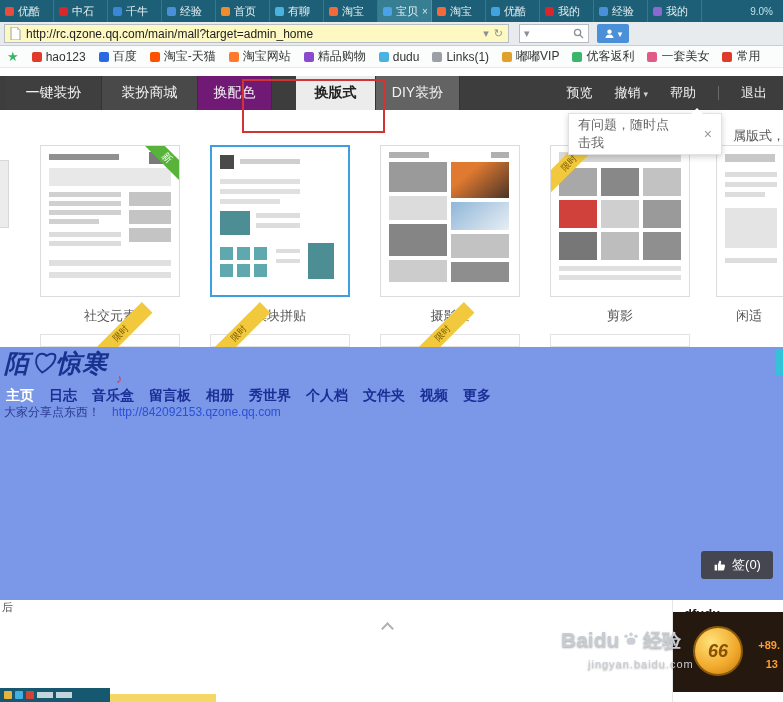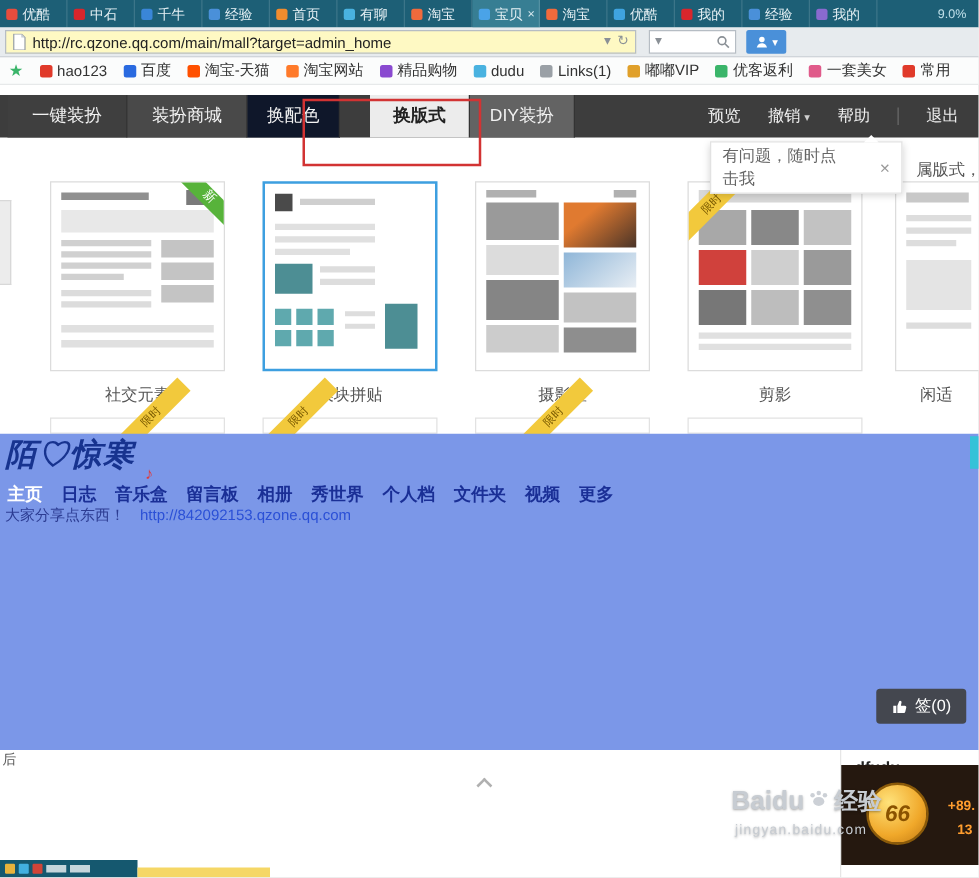--- a/index.html
+++ b/index.html
@@ -26,21 +26,21 @@
   .bookmarks { position:absolute; left:0; top:46px; width:783px; height:22px; background:#fbfcfc; border-bottom:1px solid #e7e9ea; display:flex; align-items:center; gap:13px; padding:0 7px; font-size:12px; color:#333; }
   .bm { display:flex; align-items:center; gap:4px; white-space:nowrap; }
   .bm-ic { width:10px; height:10px; border-radius:2px; flex:none; }
   .fav-star { color:#3ab56a; font-size:13px; line-height:1; }
 
   
   .qz-toolbar { position:absolute; left:0; top:76px; width:783px; height:34px; background:#3d3d3d; display:flex; align-items:stretch; padding-left:6px; }
   .qz-tab { display:flex; align-items:center; justify-content:center; color:#f2f2f2; font-size:14px; border-right:1px solid #333; }
   .qz-tab0 { width:96px; background:#3f3f3f; }
   .qz-tab1 { width:96px; background:#494949; }
-  .qz-tab2 { width:74px; background:#0f172a; }
+  .qz-tab2 { width:74px; background:#701a75; }
   .qz-active { width:80px; background:#ececec; color:#222; font-weight:bold;margin-left:24px; }
   .qz-tab4 { width:84px; background:#636363; }
   .qz-actions { margin-left:auto; display:flex; align-items:center; gap:22px; padding-right:16px; color:#f0f0f0; font-size:13px; }
   .qz-actions .vdiv { width:1px; height:14px; background:#6a6a6a; }
   .undo-caret { font-size:9px; color:#cfcfcf; margin-left:3px; }
 
   
   .annotation { position:absolute; left:242px; top:79px; width:143px; height:54px; border:2px solid #d23333; z-index:40; }
 
   
@@ -78,21 +78,21 @@
   .bottom { position:absolute; left:0; top:600px; width:783px; height:102px; background:#fff; }
   .corner-glyph { position:absolute; left:2px; top:0; font-size:11px; color:#555; }
   .caret-up { position:absolute; left:383px; top:24px; width:9px; height:9px; border-left:2px solid #b0b0b0; border-top:2px solid #b0b0b0; transform:rotate(45deg); }
   .ad-link { position:absolute; left:2px; top:50px; font-size:17px; color:#3a75c8; white-space:nowrap; }
   .v-divider { position:absolute; left:672px; top:0; width:1px; height:102px; background:#e6e6e6; }
   .friend-name { position:absolute; left:684px; top:6px; font-size:13px; font-weight:bold; color:#222; }
   .game-panel { position:absolute; left:673px; top:12px; width:110px; height:80px; background:#25180f; overflow:hidden; }
   .coin { position:absolute; left:20px; top:14px; width:50px; height:50px; border-radius:50%; background:radial-gradient(circle at 35% 30%, #ffe27a, #f0a82a 60%, #c07812); border:2px solid #8a5a0a; display:flex; align-items:center; justify-content:center; font-size:18px; font-weight:bold; font-style:italic; color:#8a5200; }
   .gain-top { position:absolute; right:3px; top:27px; font-size:11px; font-weight:bold; color:#ff9d2e; }
   .gain-bottom { position:absolute; right:5px; top:46px; font-size:11px; font-weight:bold; color:#ff9d2e; }
-  .watermark { position:absolute; left:585px; top:28px; display:flex; align-items:baseline; gap:3px; color:#c7ccd2; text-shadow:0 1px 2px rgba(0,0,0,.35); }
+  .watermark { position:absolute; left:561px; top:28px; display:flex; align-items:baseline; gap:3px; color:#c7ccd2; text-shadow:0 1px 2px rgba(0,0,0,.35); }
   .wm-brand { font-size:21px; font-weight:bold; }
   .wm-product { font-size:19px; font-weight:bold; }
   .wm-url { position:absolute; left:588px; top:58px; font-size:11px; letter-spacing:1px; color:#c7ccd2; text-shadow:0 1px 2px rgba(0,0,0,.35); }
   .taskbar-sliver { position:absolute; left:0; top:88px; width:110px; height:14px; background:#15586f; display:flex; align-items:center; gap:3px; padding:0 4px; }
   .ts-sq { width:8px; height:8px; border-radius:1px; }
   .ts-bar { width:16px; height:6px; background:rgba(255,255,255,.75); }
   .yellow-sliver { position:absolute; left:110px; top:94px; width:106px; height:8px; background:#f5d766; }
 </style>
 </head>
 <body>

